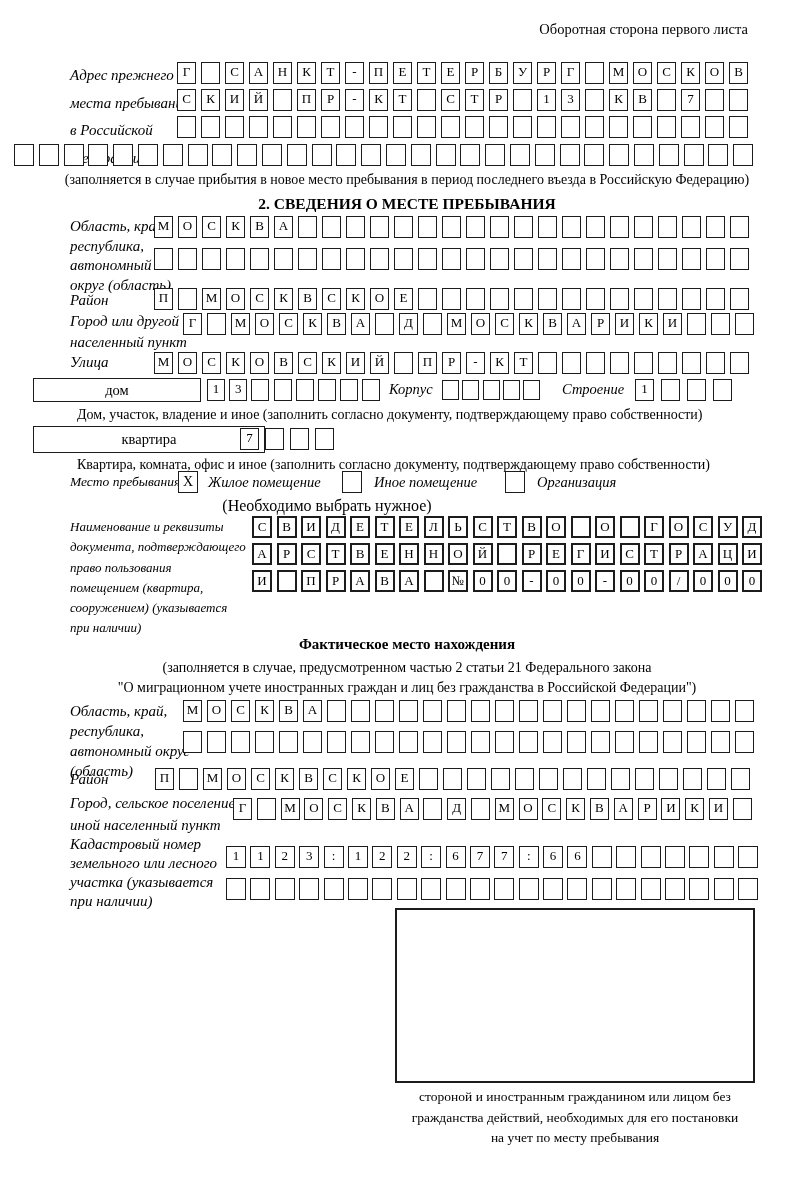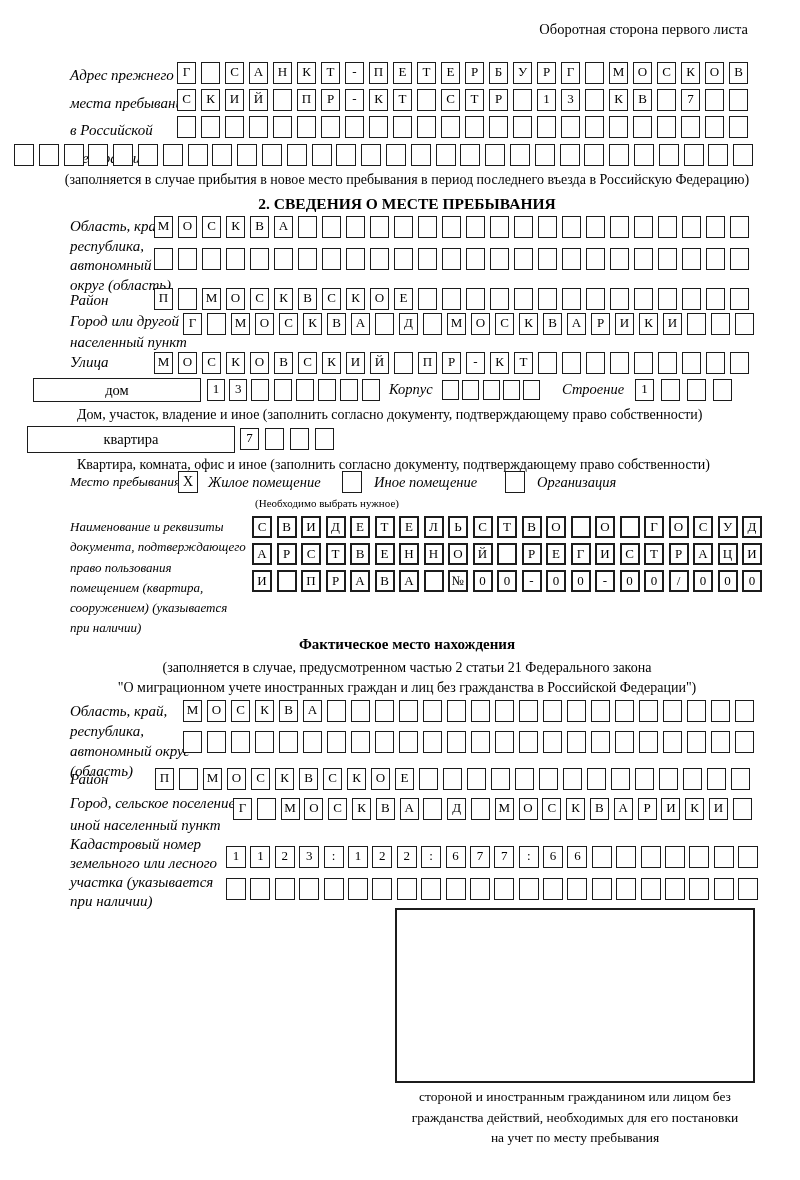--- a/index.html
+++ b/index.html
@@ -326,39 +326,39 @@
     </div>
   <div class="lbl" style="left:562px;top:381px;font-size:14.5px">Строение</div>
   <div class="cr g7" style="left:635px;top:379px">
       <span class="cell">1</span>
       <span class="cell"></span>
       <span class="cell"></span>
       <span class="cell"></span>
     </div>
   <div class="note" style="left:70px;top:407px">Дом, участок, владение и иное (заполнить согласно документу, подтверждающему право собственности)</div>
 
-  <div class="fieldbox" style="left:27px;top:426px;width:208px;height:27px">
+  <div class="fieldbox" style="left:33px;top:426px;width:232px;height:27px">
     <span>квартира</span>
   </div>
   <div class="cr g6" style="left:240px;top:428px">
       <span class="cell">7</span>
       <span class="cell"></span>
       <span class="cell"></span>
       <span class="cell"></span>
     </div>
   <div class="note" style="left:70px;top:457px">Квартира, комната, офис и иное (заполнить согласно документу, подтверждающему право собственности)</div>
 
   <div class="lbl" style="left:70px;top:474px;font-size:13.5px">Место пребывания:</div>
   <div class="chk" style="left:178px;top:471px">X</div>
   <div class="lbl" style="left:208px;top:474px;font-size:14.5px">Жилое помещение</div>
   <div class="chk" style="left:342px;top:471px"></div>
   <div class="lbl" style="left:374px;top:474px;font-size:14.5px">Иное помещение</div>
   <div class="chk" style="left:505px;top:471px"></div>
   <div class="lbl" style="left:537px;top:474px;font-size:14.5px">Организация</div>
-  <div class="note" style="left:110px;top:497px;width:420px;text-align:center;font-size:11px">(Необходимо выбрать нужное)</div>
+  <div class="note" style="left:110px;top:497px;width:420px;text-align:center;font-size:16px">(Необходимо выбрать нужное)</div>
 
   <div class="lbl" style="left:70px;top:517px;line-height:20.3px;font-size:13px">
       <div>Наименование и реквизиты</div>
       <div>документа, подтверждающего</div>
       <div>право пользования</div>
       <div>помещением (квартира,</div>
       <div>сооружением) (указывается</div>
       <div>при наличии)</div>
     </div>
   <div class="cr w20 g45 boldcells" style="left:252px;top:516px">

